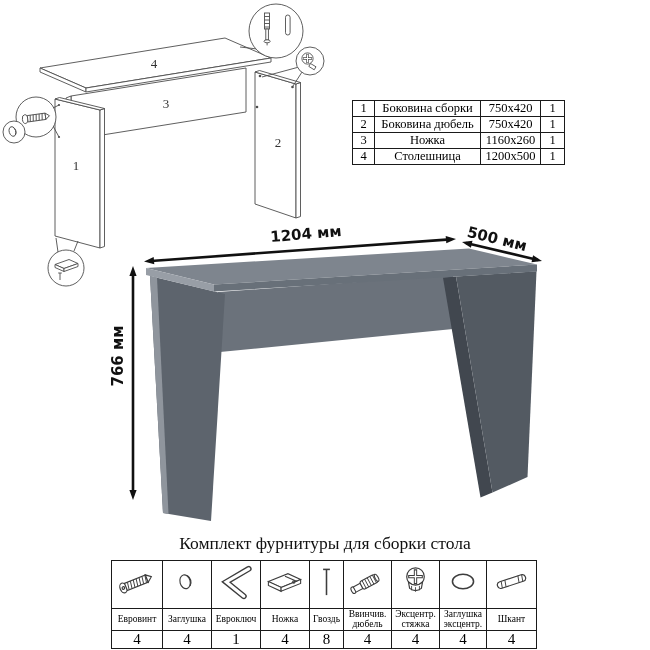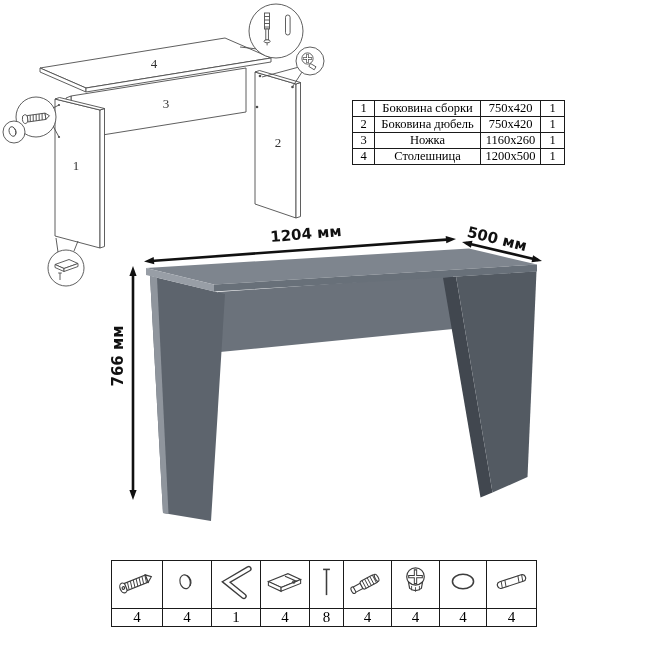--- a/index.html
+++ b/index.html
@@ -183,20 +183,21 @@
     </tr>
     <tr>
       <td>4</td>
       <td>Столешница</td>
       <td>1200x500</td>
       <td>1</td>
     </tr>
   </tbody>
     </table>
 
+  <div class="lbl" id="kit-title">Комплект фурнитуры для сборки стола</div>
 
   <table id="hardware-table">
     <colgroup>
       <col style="width:51px">
         <col style="width:49px">
         <col style="width:49px">
       <col style="width:49px">
         <col style="width:34px">
         <col style="width:48px">
       <col style="width:48px">
@@ -279,20 +280,31 @@
       <td class="hw-icon-cell">
         <svg width="49" height="43" viewBox="0 0 48 44">
           <g transform="rotate(-18 24 21)" stroke="#3d3d3d" fill="#fff" stroke-width="1.2">
             <rect x="9" y="17.5" width="30" height="7" rx="3.5"></rect>
             <path fill="none" stroke-width="0.9" d="M14,17.5 l-1,7 M18,17.5 l-1,7 M32,17.5 l-1,7 M36,17.5 l-1,7"></path>
           </g>
         </svg>
       </td>
     </tr>
     <tr>
+      <td class="hw-name-cell">Евровинт</td>
+      <td class="hw-name-cell">Заглушка</td>
+      <td class="hw-name-cell">Евроключ</td>
+      <td class="hw-name-cell">Ножка</td>
+      <td class="hw-name-cell">Гвоздь</td>
+      <td class="hw-name-cell">Ввинчив. дюбель</td>
+      <td class="hw-name-cell">Эксцентр. стяжка</td>
+      <td class="hw-name-cell">Заглушка эксцентр.</td>
+      <td class="hw-name-cell">Шкант</td>
+    </tr>
+    <tr>
       <td class="hw-qty-cell">4</td>
       <td class="hw-qty-cell">4</td>
       <td class="hw-qty-cell">1</td>
       <td class="hw-qty-cell">4</td>
       <td class="hw-qty-cell">8</td>
       <td class="hw-qty-cell">4</td>
       <td class="hw-qty-cell">4</td>
       <td class="hw-qty-cell">4</td>
       <td class="hw-qty-cell">4</td>
     </tr>

